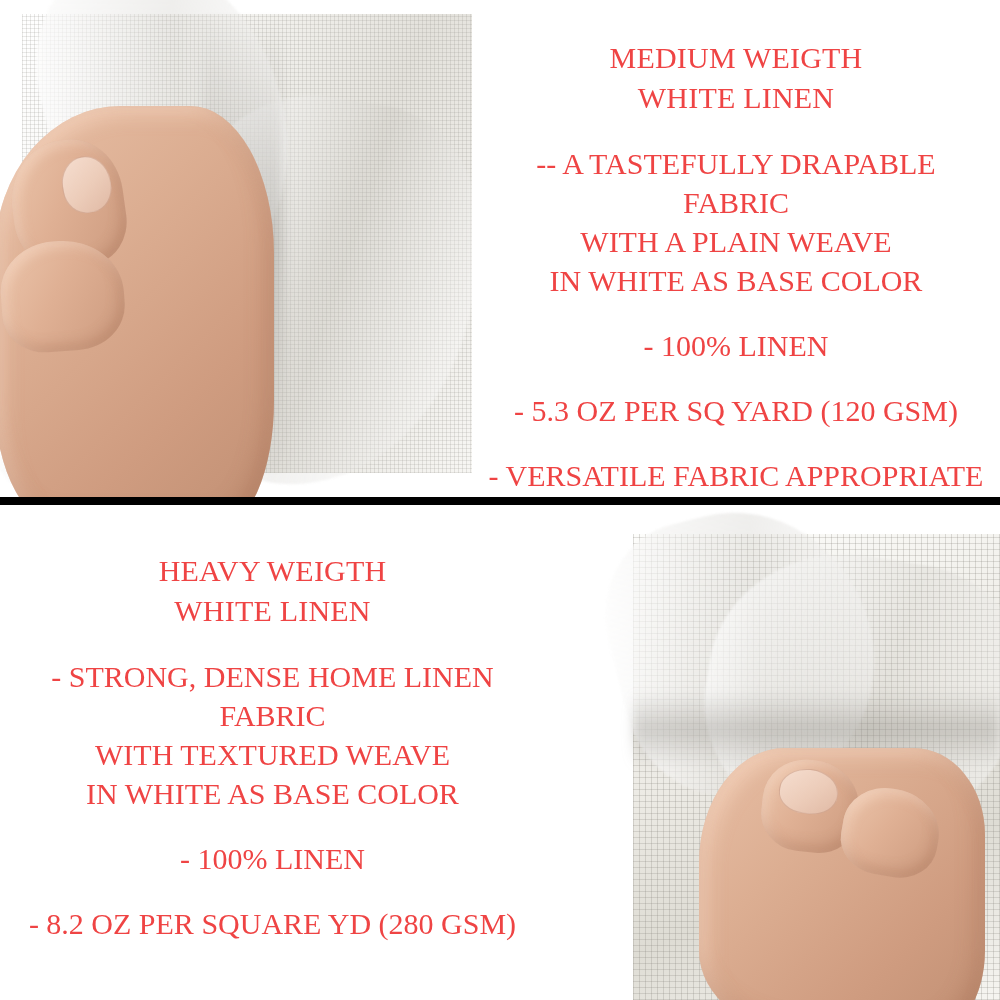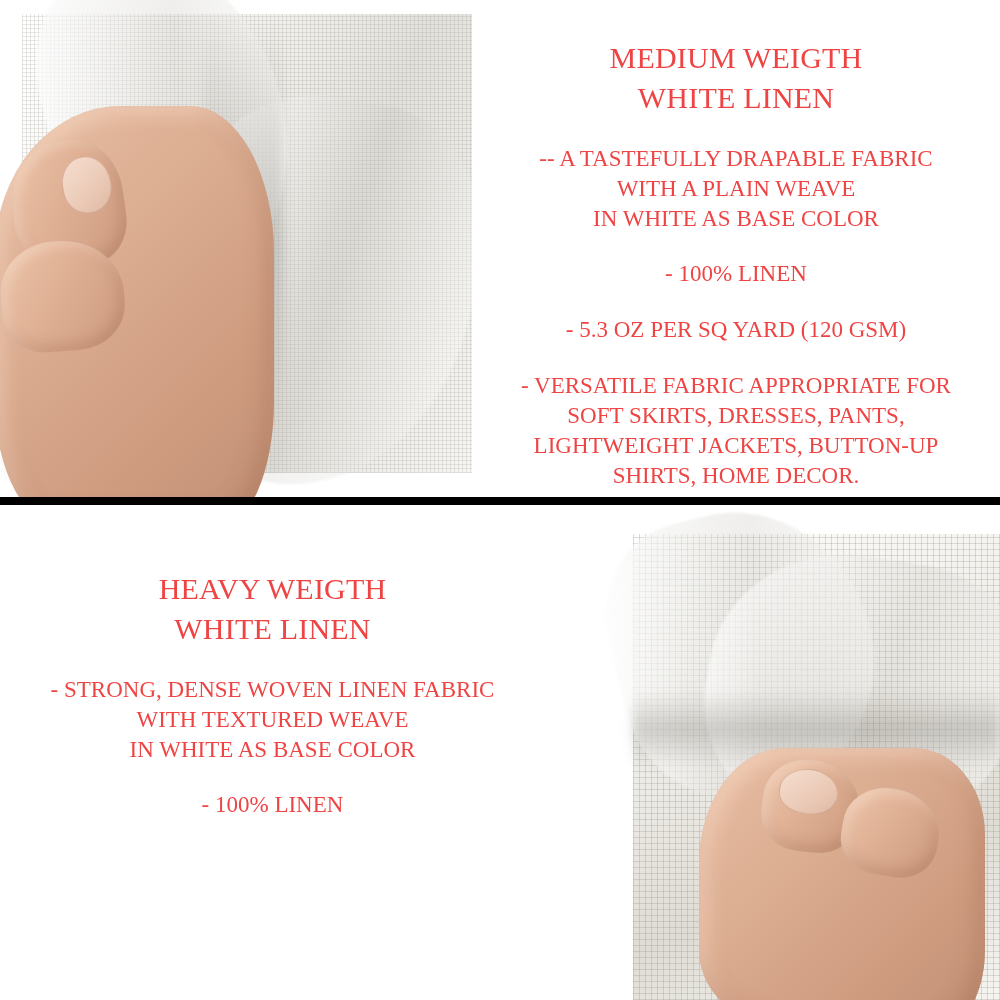--- a/index.html
+++ b/index.html
@@ -135,32 +135,32 @@
     display: flex;
     flex-direction: column;
     align-items: center;
     justify-content: flex-start;
     text-align: center;
     color: #ef4444;
     padding: 0 14px;
     box-sizing: border-box;
   }
   .text-col-top { padding-top: 38px; }
-  .text-col-bottom { padding-top: 64px; }
+  .text-col-bottom { padding-top: 46px; }
 
   .heading {
     font-size: 30px;
     line-height: 1.33;
     letter-spacing: 0.2px;
     font-weight: 400;
     margin: 0 0 26px 0;
     white-space: pre-line;
   }
   .para {
-    font-size: 23px;
+    font-size: 30px;
     line-height: 1.3;
     margin: 0 0 26px 0;
     white-space: pre-line;
   }
   .para:last-child { margin-bottom: 0; }
 </style>
 </head>
 <body>
 
 <div class="page">
@@ -198,24 +198,25 @@
 
   </div>
 
   <div class="divider"></div>
 
   <div class="panel panel-bottom">
 
     <div class="text-col text-col-bottom">
       <h2 class="heading">HEAVY WEIGTH
 WHITE LINEN</h2>
-      <p class="para">- STRONG, DENSE WOVEN LINEN FABRIC
+      <p class="para">- STRONG, DENSE HOME LINEN FABRIC
 WITH TEXTURED WEAVE
 IN WHITE AS BASE COLOR</p>
       <p class="para">- 100% LINEN</p>
+      <p class="para">- 8.2 OZ PER SQUARE YD (280 GSM)</p>
     </div>
 
     <div class="photo photo-bottom">
       <div class="photo-inner">
         <div class="fabric coarse"></div>
         <div class="fold f1" style="left:-5%;top:-5%;width:70%;height:60%;"></div>
         <div class="fold f2" style="left:20%;top:5%;width:85%;height:60%;"></div>
         <div class="shadowband" style="left:0;top:34%;width:100%;height:16%;"></div>
         <div class="hand hand-bot">
           <div class="finger finger-b1"></div>

